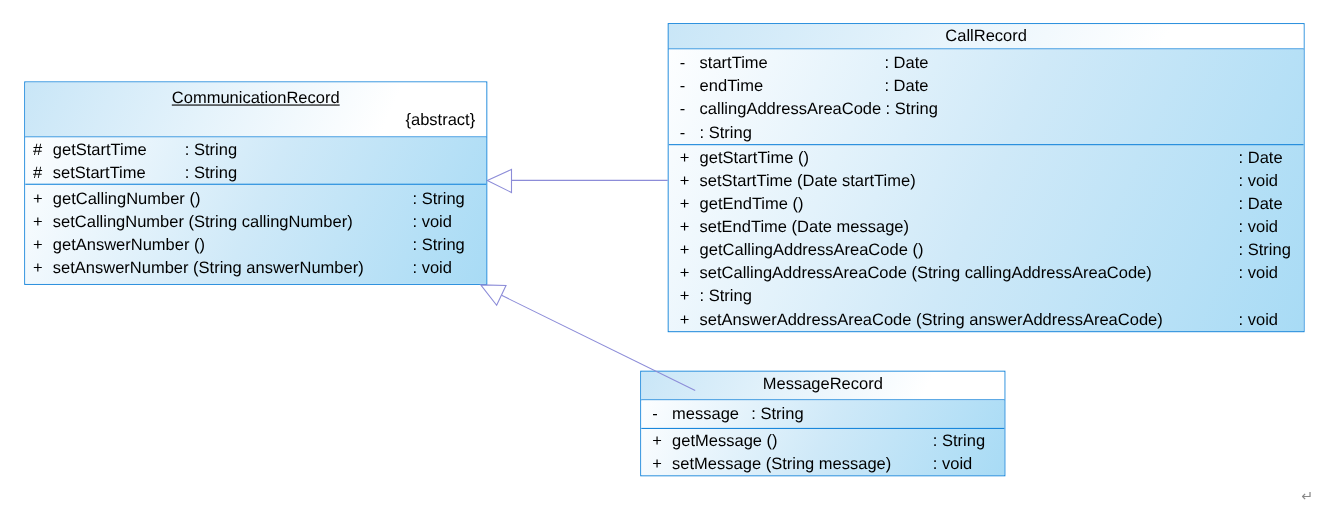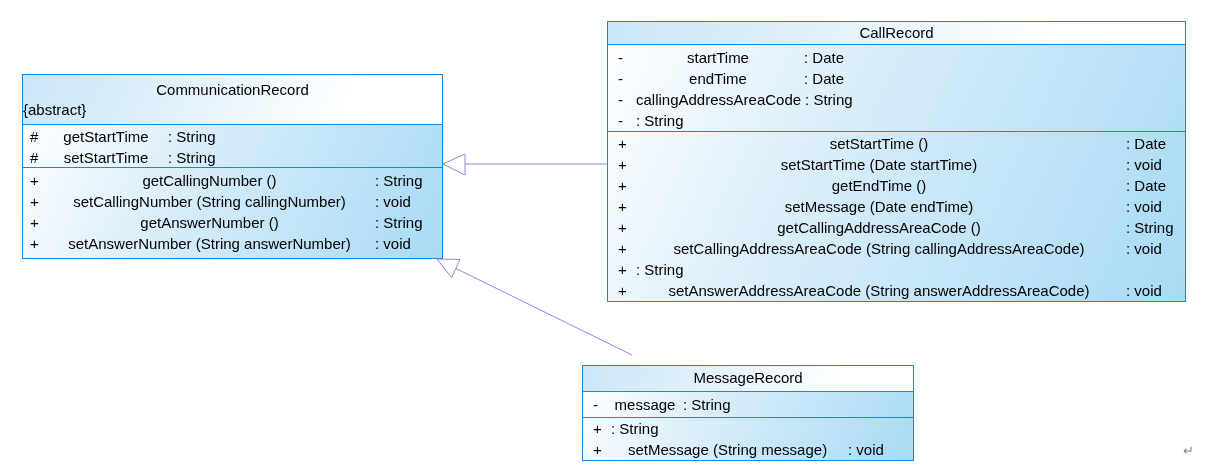--- a/index.html
+++ b/index.html
@@ -18,40 +18,40 @@
   .title { border-bottom:1px solid #1a87db; text-align:center; flex:0 0 auto;
            background:linear-gradient(115deg,#c9e6f7 0%,#ffffff 78%); }
   .cbody { flex:1 1 auto; display:flex; flex-direction:column;
            background:linear-gradient(115deg,#fdfeff 0%,#cfe9f8 50%,#a8dbf5 100%); }
   .compartment { flex:0 0 auto; overflow:hidden; }
   .attrs { border-bottom:1px solid #1a87db; }
   .methods { flex:1 1 auto; }
 
   .row { display:flex; line-height:21px; padding-left:7px; white-space:nowrap; }
   .col-0 { flex:0 0 18px; }
-  .col-1 { flex:0 0 auto; min-width:var(--name-w,100px); padding-right:4px;text-align:center; }
+  .col-1 { flex:0 0 auto; min-width:var(--name-w,100px); padding-right:4px; }
   .col-2 { flex:0 0 auto; }
 
   
   #cls-comm { left:22px; top:74px; width:421px; height:185px; }
   #cls-comm .title { height:50px; padding-top:5px; }
-  #cls-comm .class-name  { line-height:20px; }
-  #cls-comm .stereotype  { line-height:20px; text-align:left; padding-right:10px; }
+  #cls-comm .class-name  { line-height:20px;text-decoration:underline; }
+  #cls-comm .stereotype  { line-height:20px; text-align:right; padding-right:10px; }
   #cls-comm .attrs   { height:43px; --name-w:120px; padding-top:1px; }
   #cls-comm .methods { --name-w:327px; padding-top:2px; }
 
   
   #cls-call { left:607px; top:21px; width:579px; height:281px; }
   #cls-call .title { height:23px; line-height:21px; }
   #cls-call .attrs   { height:87px; --name-w:168px; padding-top:2px; }
   #cls-call .methods { --name-w:490px; padding-top:1px; }
   #cls-call .row { padding-left:10px; }
 
   
-  #cls-msg { left:582px; top:365px; width:332px; height:96px; }
+  #cls-msg { left:582px; top:337px; width:332px; height:96px; }
   #cls-msg .title { height:26px; line-height:24px; }
   #cls-msg .attrs   { height:26px; --name-w:72px; padding-top:2px; }
   #cls-msg .methods { --name-w:237px; padding-top:0px; }
   #cls-msg .row { padding-left:10px; }
 
   .return-mark { position:absolute; left:1183px; top:443px; font-size:13px;
                  color:#888888; z-index:1; }
 </style>
 </head>
 <body>
@@ -134,36 +134,36 @@
             <span class="col col-2">: String</span>
           </div>
           <div class="row">
             <span class="col col-0">-</span>
             <span class="col col-2">: String</span>
           </div>
         </div>
       <div class="compartment methods">
           <div class="row">
             <span class="col col-0">+</span>
-            <span class="col col-1">setStartTime ()</span>
+            <span class="col col-1">getStartTime ()</span>
             <span class="col col-2">: Date</span>
           </div>
           <div class="row">
             <span class="col col-0">+</span>
             <span class="col col-1">setStartTime (Date startTime)</span>
             <span class="col col-2">: void</span>
           </div>
           <div class="row">
             <span class="col col-0">+</span>
             <span class="col col-1">getEndTime ()</span>
             <span class="col col-2">: Date</span>
           </div>
           <div class="row">
             <span class="col col-0">+</span>
-            <span class="col col-1">setMessage (Date endTime)</span>
+            <span class="col col-1">setEndTime (Date message)</span>
             <span class="col col-2">: void</span>
           </div>
           <div class="row">
             <span class="col col-0">+</span>
             <span class="col col-1">getCallingAddressAreaCode ()</span>
             <span class="col col-2">: String</span>
           </div>
           <div class="row">
             <span class="col col-0">+</span>
             <span class="col col-1">setCallingAddressAreaCode (String callingAddressAreaCode)</span>
@@ -190,20 +190,21 @@
       <div class="compartment attrs">
           <div class="row">
             <span class="col col-0">-</span>
             <span class="col col-1">message</span>
             <span class="col col-2">: String</span>
           </div>
         </div>
       <div class="compartment methods">
           <div class="row">
             <span class="col col-0">+</span>
+            <span class="col col-1">getMessage ()</span>
             <span class="col col-2">: String</span>
           </div>
           <div class="row">
             <span class="col col-0">+</span>
             <span class="col col-1">setMessage (String message)</span>
             <span class="col col-2">: void</span>
           </div>
         </div>
     </div>
   </div>

